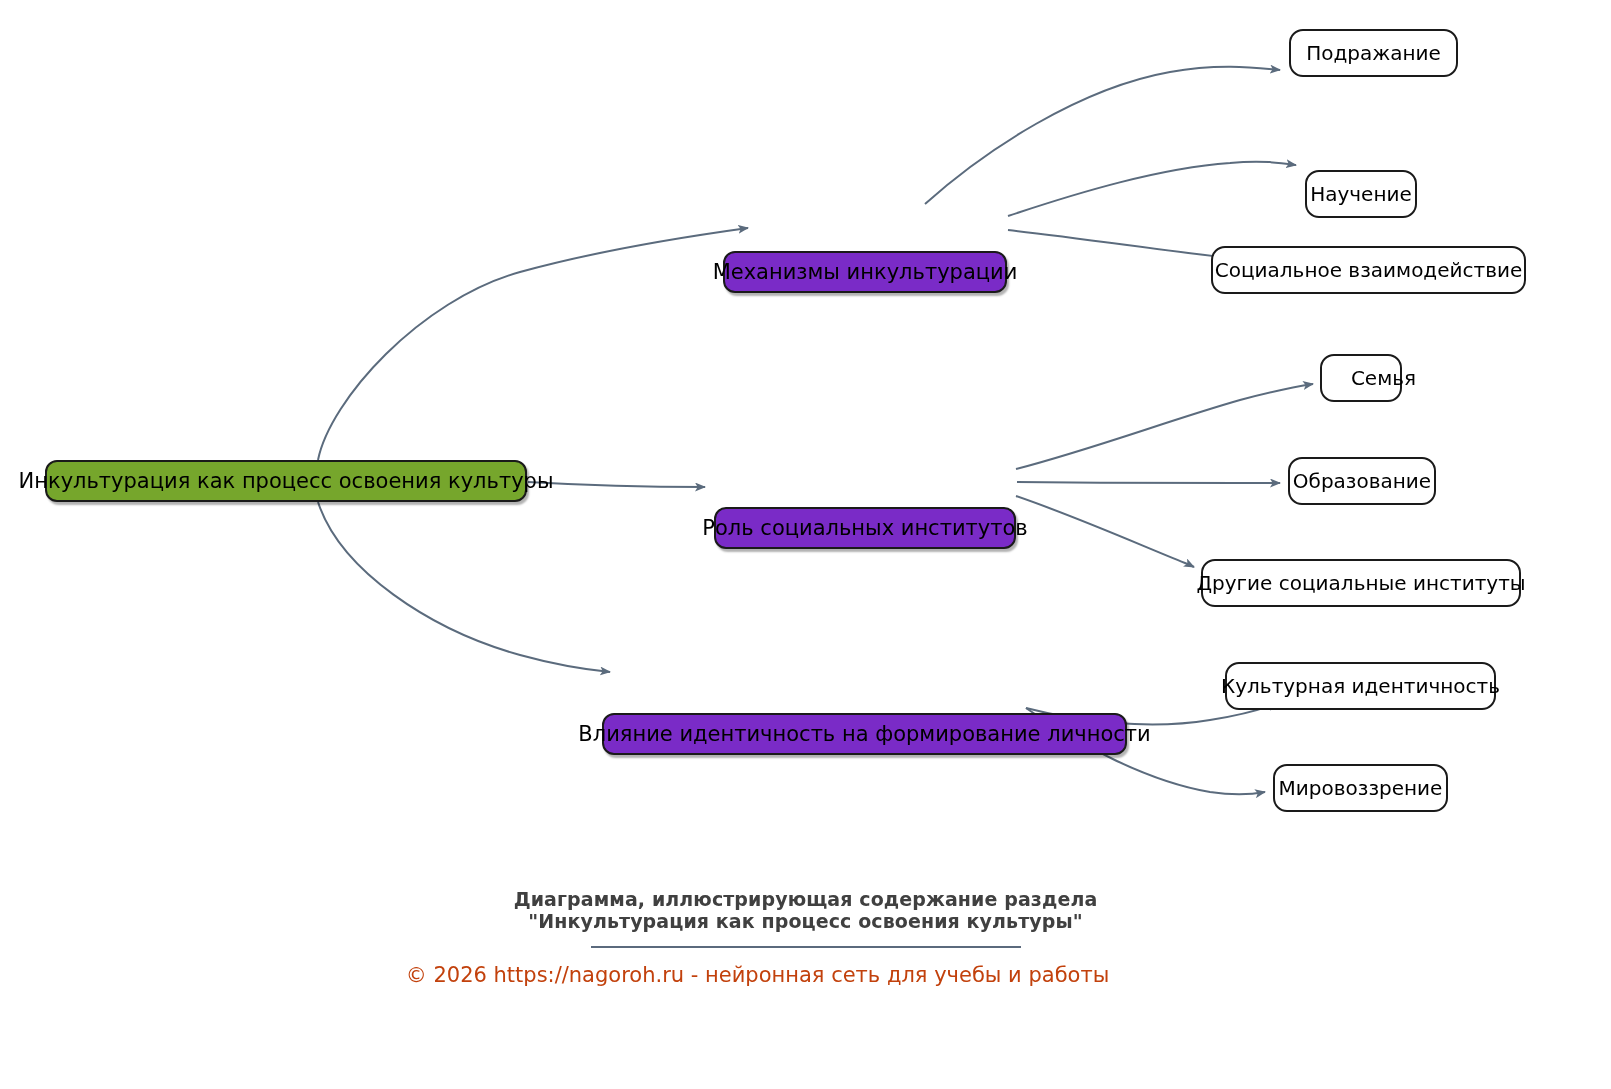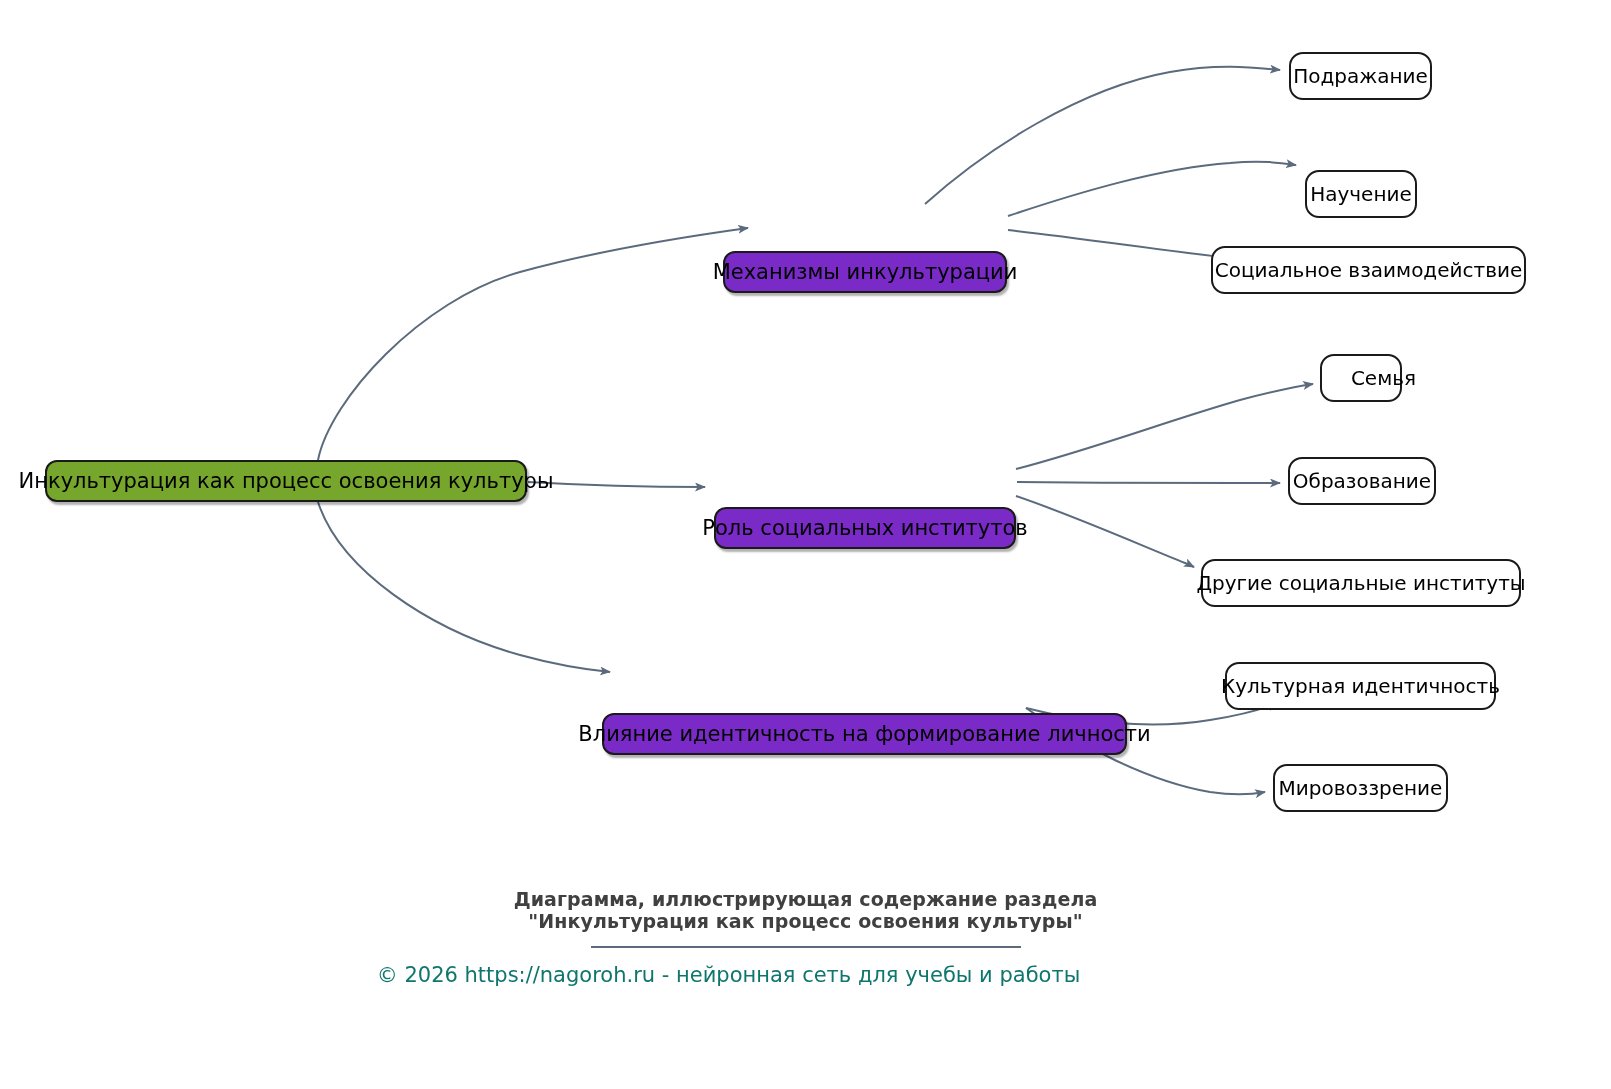--- a/index.html
+++ b/index.html
@@ -93,21 +93,22 @@
     border-top: 2px solid #5b6a7d;
   }
 
   #footer-text {
     position: absolute;
     left: 0;
     top: 963px;
     width: 1457px;
     text-align: center;
     font-size: 21px;
-    color: #0f766e;
+    color: #c2410c;
+    padding-left: 29px;
   }
 </style>
 </head>
 <body>
 
 <div id="diagram-canvas">
 
   <svg id="edge-layer" viewBox="0 0 1611 1089" width="1611" height="1089" xmlns="http://www.w3.org/2000/svg">
     <defs>
       <marker id="arrow" markerWidth="11" markerHeight="9" refX="10" refY="4.5" orient="auto" markerUnits="userSpaceOnUse">
@@ -131,21 +132,21 @@
       <path d="M1016,496 C 1080,518 1140,545 1185,563 C 1190,565 1192,566 1194,567"></path>
 
       <path d="M1026,708 C 1080,722 1150,730 1210,720 C 1248,714 1265,708 1278,703"></path>
       <path d="M1026,708 C 1080,746 1150,782 1210,792 C 1238,796 1254,794 1265,792"></path>
     </g>
   </svg>
 
   <div class="node node-root" id="node-root" style="left: 45px; top: 460px; width: 482px; height: 42px;">Инкультурация как процесс освоения культуры</div>
 
   <div class="node node-branch" id="node-branch-0" style="left: 723px; top: 203px; width: 284px; height: 42px;">Механизмы инкультурации</div>
-  <div class="node node-leaf" id="node-leaf-0-0" style="left: 1289px; top: 52px; width: 143px; height: 48px;">Подражание</div>
+  <div class="node node-leaf" id="node-leaf-0-0" style="left: 1289px; top: 29px; width: 169px; height: 48px;">Подражание</div>
   <div class="node node-leaf" id="node-leaf-0-1" style="left: 1305px; top: 149px; width: 112px; height: 48px; margin-top: 21px;">Научение</div>
   <div class="node node-leaf" id="node-leaf-0-2" style="left: 1211px; top: 246px; width: 315px; height: 48px;">Социальное взаимодействие</div>
 
   <div class="node node-branch" id="node-branch-1" style="left: 714px; top: 459px; width: 302px; height: 42px;">Роль социальных институтов</div>
   <div class="node node-leaf" id="node-leaf-1-0" style="left: 1320px; top: 354px; width: 82px; height: 48px; padding-left: 45px;">Семья</div>
   <div class="node node-leaf" id="node-leaf-1-1" style="left: 1288px; top: 457px; width: 148px; height: 48px;">Образование</div>
   <div class="node node-leaf" id="node-leaf-1-2" style="left: 1201px; top: 559px; width: 320px; height: 48px;">Другие социальные институты</div>
 
   <div class="node node-branch" id="node-branch-2" style="left: 602px; top: 665px; width: 525px; height: 42px;">Влияние идентичность на формирование личности</div>
   <div class="node node-leaf" id="node-leaf-2-0" style="left: 1225px; top: 662px; width: 271px; height: 48px;">Культурная идентичность</div>

